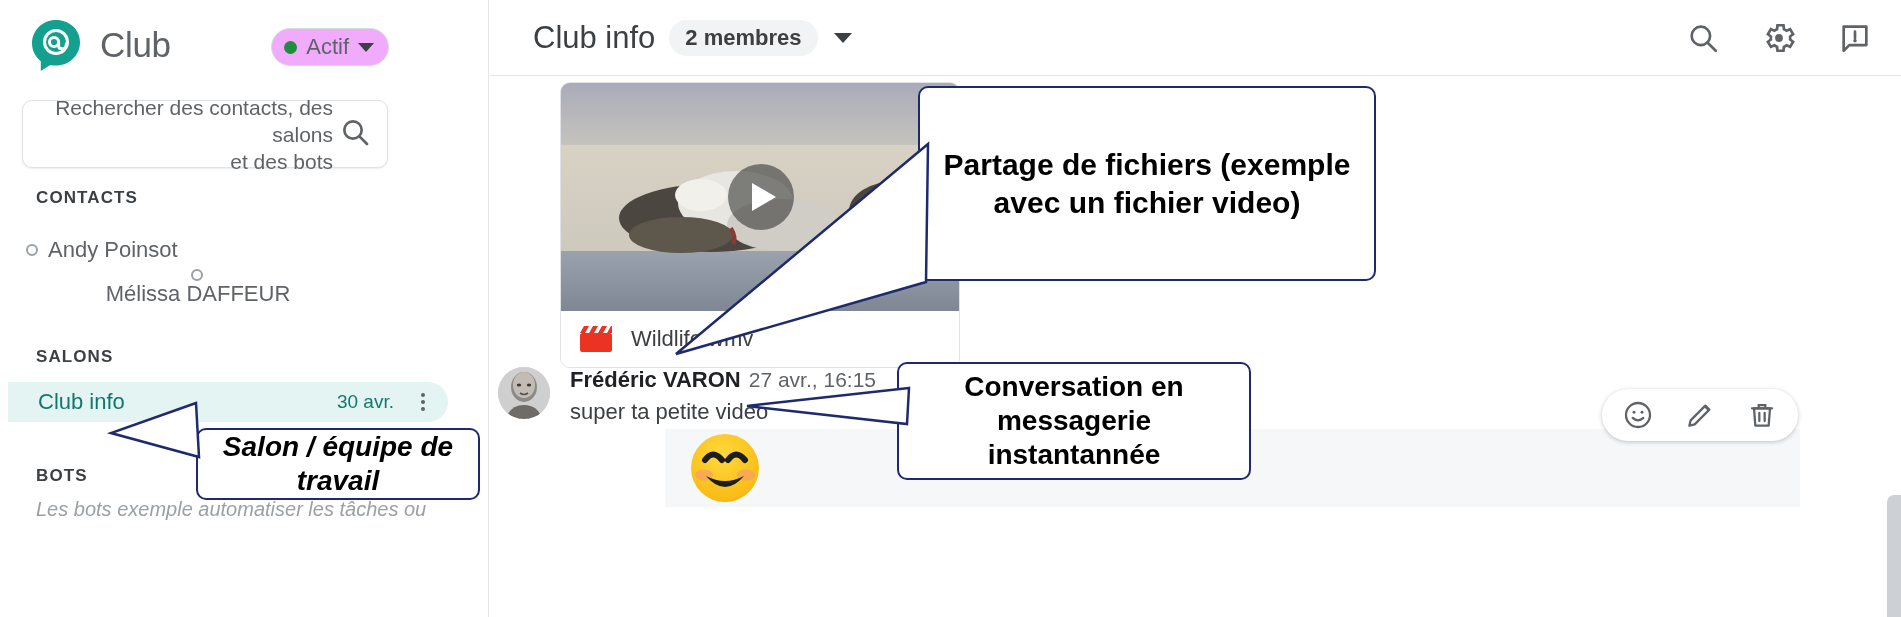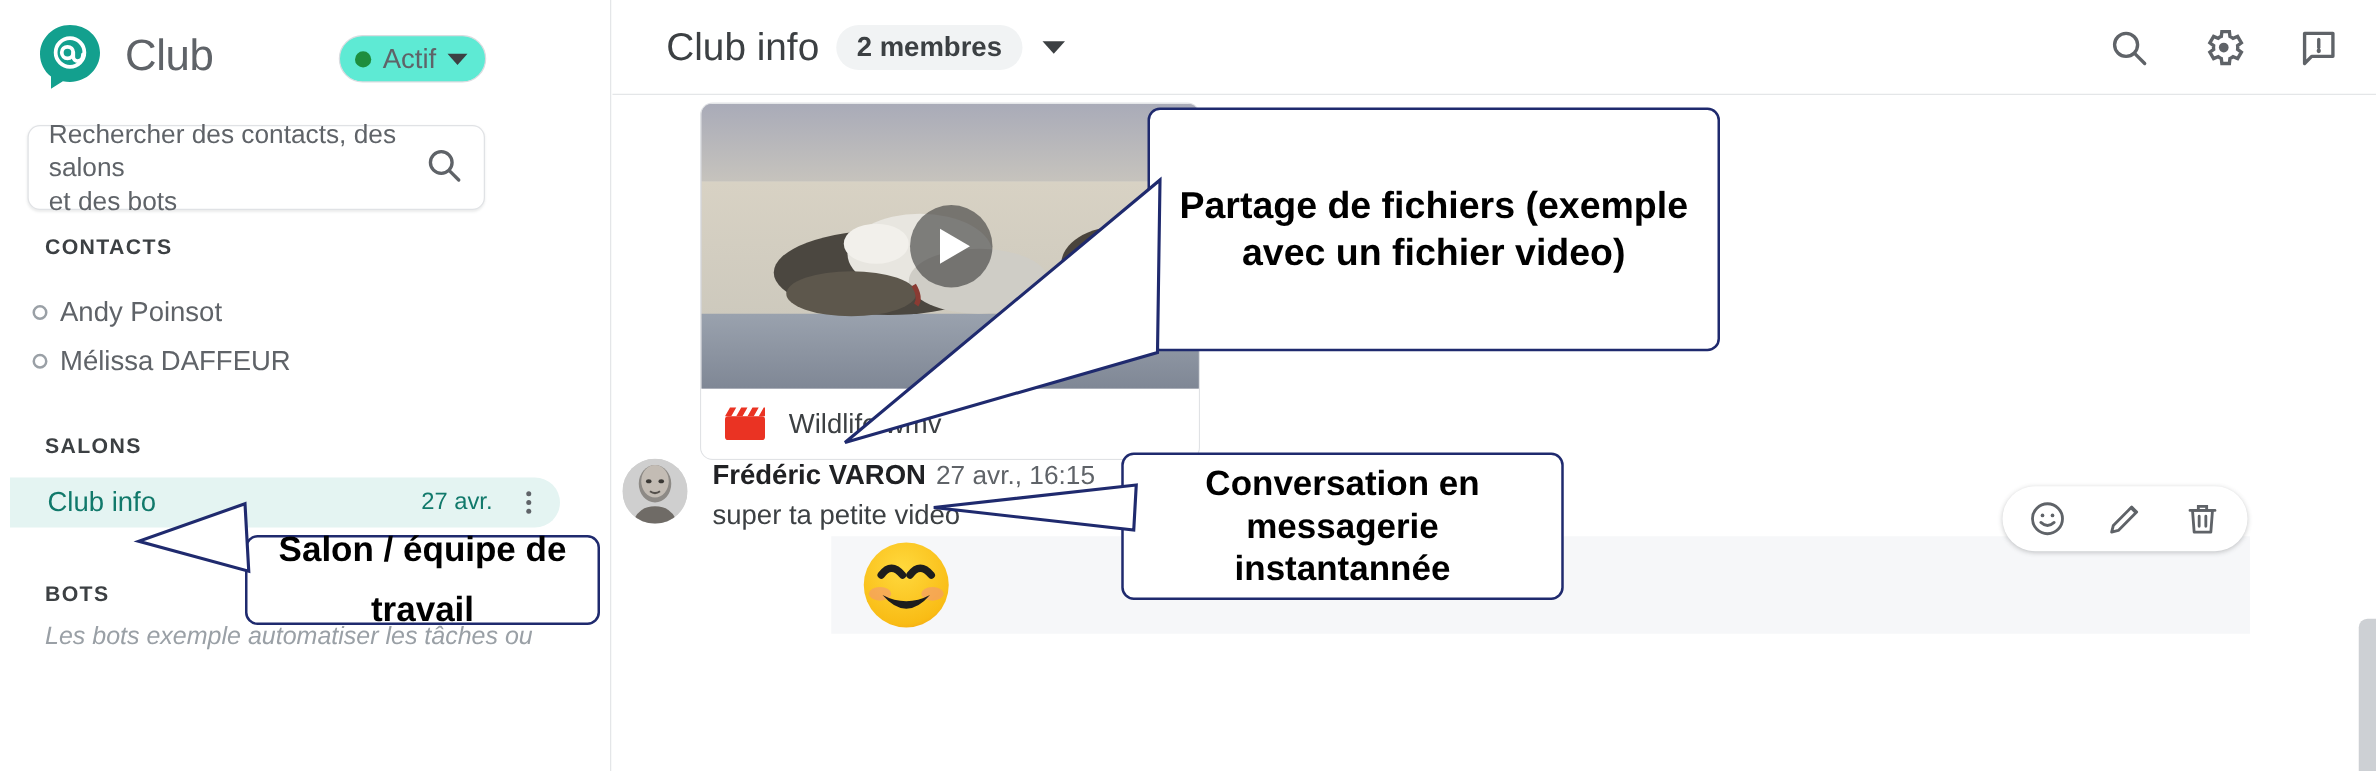--- a/index.html
+++ b/index.html
@@ -26,39 +26,40 @@
   .logo svg { display: block; width: 56px; height: 56px; }
   .brand-name {
     font-size: 35px; color: #5f6368; margin-left: 16px;
     font-weight: 400; letter-spacing: -0.3px;
   }
   .status-pill {
     position: absolute; right: 100px; top: 28px;
     height: 38px; padding: 0 14px 0 12px;
     border: 1px solid #dadce0; border-radius: 19px;
     display: flex; align-items: center; gap: 9px;
-    background: #5eead4; cursor: pointer;
+    background: #f0abfc; cursor: pointer;
   }
   .status-dot { width: 13px; height: 13px; border-radius: 50%; background: #1e8e3e; flex: none; }
   .status-label { font-size: 22px; color: #5f6368; }
   .caret { width: 0; height: 0; border-left: 8px solid transparent; border-right: 8px solid transparent;
            border-top: 9px solid #3c4043; }
 
   .search-box {
     position: absolute; left: 22px; top: 100px;
     width: 366px; height: 68px;
     border: 1px solid #e0e2e5; border-radius: 10px;
     background: #fff;
     display: flex; align-items: center; padding: 0 16px;
     box-shadow: 0 1px 2px rgba(60,64,67,.10);
     cursor: text;
   }
   .search-placeholder {
     font-size: 21px; color: #5f6368; line-height: 27px; flex: 1;
     white-space: pre-line;
+    text-align: right;
   }
   .search-icon { flex: none; margin-left: 6px; }
 
   .sec-head {
     position: absolute; left: 36px;
     font-size: 17px; font-weight: bold; color: #3c4043; letter-spacing: 1.1px;
   }
   .sec-contacts { top: 188px; }
   .sec-salons  { top: 347px; }
   .sec-bots    { top: 466px; }
@@ -66,21 +67,21 @@
   .contact-row {
     position: absolute; left: 18px; width: 360px; height: 40px;
     display: flex; align-items: center; cursor: pointer;
   }
   .contact-row .pres {
     width: 12px; height: 12px; border-radius: 50%;
     border: 2px solid #9aa0a6; margin-left: 8px; margin-right: 10px; flex: none;
   }
   .contact-name { font-size: 22px; color: #5f6368; }
   .c1 { top: 230px; }
-  .c2 { top: 269px; }
+  .c2 { top: 269px; flex-direction: column; }
 
   .room-row {
     position: absolute; left: 8px; top: 382px;
     width: 440px; height: 40px;
     background: #e4f4f2; border-radius: 0 20px 20px 0;
     display: flex; align-items: center; cursor: pointer;
   }
   .room-name { font-size: 22px; color: #11796b; margin-left: 30px; flex: 1; }
   .room-date { font-size: 19px; color: #11796b; }
   .room-more {
@@ -170,21 +171,21 @@
   
   .callout { position: absolute; pointer-events: none; }
   .callout .box {
     border: 2px solid #1f2a6e; border-radius: 10px; background: #fff;
     display: flex; align-items: center; justify-content: center; text-align: center;
     font-weight: bold; color: #000;
   }
   .co1 { left: 918px; top: 86px; }
   .co1 .box { width: 458px; height: 195px; font-size: 30px; line-height: 38px; padding: 0 16px; }
   .co2 { left: 196px; top: 428px; }
-  .co2 .box { width: 284px; height: 72px; font-size: 28px; line-height: 48px; padding: 0 10px; }
+  .co2 .box { width: 284px; height: 72px; font-size: 28px; line-height: 34px; padding: 0 10px; font-style: italic; }
   .co3 { left: 897px; top: 362px; }
   .co3 .box { width: 354px; height: 118px; font-size: 28px; line-height: 34px; padding: 0 10px; }
   .tail { position: absolute; overflow: visible; }
 </style>
 </head>
 <body>
 
 <div id="app">
 
   <div class="sidebar">
@@ -226,21 +227,21 @@
     </div>
     <div class="contact-row c2">
       <span class="pres"></span>
       <span class="contact-name">Mélissa DAFFEUR</span>
     </div>
 
     <div class="sec-head sec-salons">SALONS</div>
 
     <div class="room-row">
       <span class="room-name">Club info</span>
-      <span class="room-date">27 avr.</span>
+      <span class="room-date">30 avr.</span>
       <span class="room-more">
           <i></i>
           <i></i>
           <i></i>
         </span>
     </div>
 
     <div class="sec-head sec-bots">BOTS</div>
     <div class="bots-desc">Les bots exemple automatiser les tâches ou</div>
   </div>

